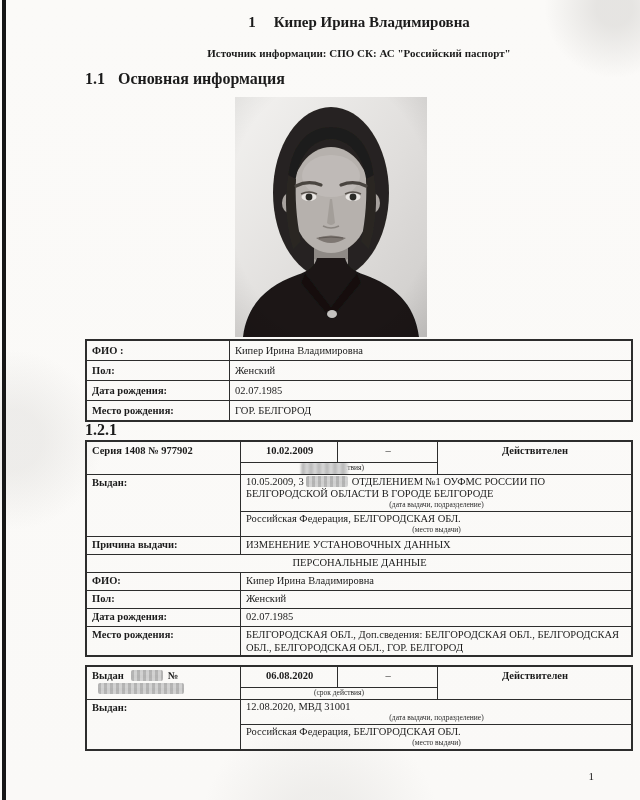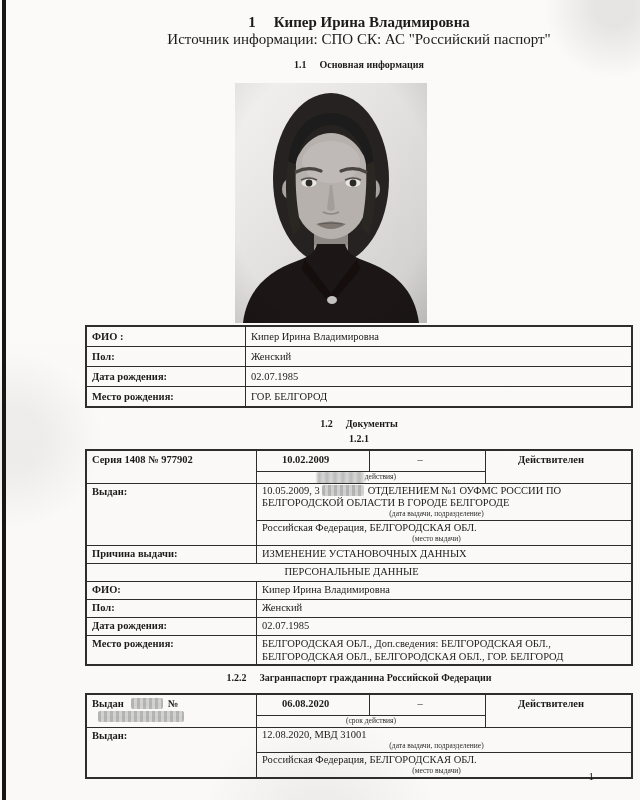--- a/index.html
+++ b/index.html
@@ -13,30 +13,30 @@
     background:
       radial-gradient(circle at 96% 1%, rgba(190,188,185,.35) 0 18px, rgba(190,188,185,0) 70px),
       radial-gradient(circle at 2% 55%, rgba(200,198,195,.25) 0 30px, rgba(200,198,195,0) 90px),
       radial-gradient(circle at 50% 104%, rgba(205,203,200,.25) 0 40px, rgba(205,203,200,0) 120px),
       linear-gradient(180deg,#fbfaf8 0%,#faf9f7 100%);
   }
   .edge-line{position:absolute;left:2px;top:0;width:4px;height:800px;background:#161616;}
   .content{position:absolute;left:85px;top:0;width:548px;}
   .title{margin-top:13px;display:flex;justify-content:center;gap:18px;
     font-size:15px;font-weight:bold;line-height:19px;}
-  .source{margin-top:0;text-align:center;font-weight:normal;font-size:15px;line-height:15px;}
-  .sec-h{display:flex;justify-content:center;gap:13px;font-weight:bold;font-size:10px;line-height:14px;}
+  .source{margin-top:14px;text-align:center;font-weight:bold;font-size:11px;line-height:15px;}
+  .sec-h{display:flex;justify-content:flex-start;gap:13px;font-weight:bold;font-size:16px;line-height:14px;}
   .h-basic{margin-top:11px;}
   .h-docs{margin-top:9px;}
   .h-passport{margin-top:1px;}
   .h-foreign{margin-top:5px;}
   .photo{margin:11px 0 2px 150px;width:192px;height:240px;}
   table{border-collapse:collapse;width:548px;table-layout:fixed;}
   table{border:2px solid #2d2d2d;}
-  td{border:1px solid #2d2d2d;padding:1px 20px 1px 5px;font-size:10.5px;line-height:13px;
+  td{border:1px solid #2d2d2d;padding:1px 4px 1px 5px;font-size:10.5px;line-height:13px;
      vertical-align:top;overflow:hidden;}
   .b{font-weight:bold;}
   .ctr{text-align:center;}
   .info-table{margin-top:2px;}
   .info-table td{height:17px;vertical-align:middle;}
   .info-table .label{width:133px;font-weight:bold;}
   .doc-table{margin-top:3px;border-radius:11px;}
   .dt-head td{height:17px;vertical-align:top;padding-top:2px;}
   .c1{width:144px;} .c2{width:87px;margin-left:8px;} .c3{width:90px;}
   .cap{font-size:7.5px;line-height:9px;color:#2b2b2b;display:block;text-align:center;}
@@ -141,24 +141,20 @@
         <td class="label">Дата рождения:</td>
         <td>02.07.1985</td>
       </tr>
       <tr>
         <td class="label">Место рождения:</td>
         <td>ГОР. БЕЛГОРОД</td>
       </tr>
     </tbody>
       </table>
 
-    <div class="sec-h h-docs">
-      <span>1.2</span>
-      <span>Документы</span>
-    </div>
 
     <div class="sec-h h-passport">
       <span>1.2.1</span>
     </div>
 
     <table class="doc-table">
       <tbody>
           <tr class="dt-head">
         <td class="c1 b" rowspan="2">Серия 1408 № 977902</td>
         <td class="c2 b ctr">10.02.2009</td>
@@ -203,24 +199,20 @@
         <td class="b">Дата рождения:</td>
         <td colspan="3">02.07.1985</td>
       </tr>
       <tr>
         <td class="b">Место рождения:</td>
         <td colspan="3">БЕЛГОРОДСКАЯ ОБЛ., Доп.сведения: БЕЛГОРОДСКАЯ ОБЛ., БЕЛГОРОДСКАЯ ОБЛ., БЕЛГОРОДСКАЯ ОБЛ., ГОР. БЕЛГОРОД</td>
       </tr>
     </tbody>
       </table>
 
-    <div class="sec-h h-foreign">
-      <span>1.2.2</span>
-      <span>Загранпаспорт гражданина Российской Федерации</span>
-    </div>
 
     <table class="doc-table" style="margin-top:8px;">
       <tbody>
           <tr class="dt-head">
         <td class="c1 b" rowspan="2"><span>Выдан</span><span class="redact r30"></span><span>№</span><span class="redact r86"></span></td>
         <td class="c2 b ctr">06.08.2020</td>
         <td class="c3 ctr">–</td>
         <td class="b ctr" rowspan="2">Действителен</td>
       </tr>
       <tr>

